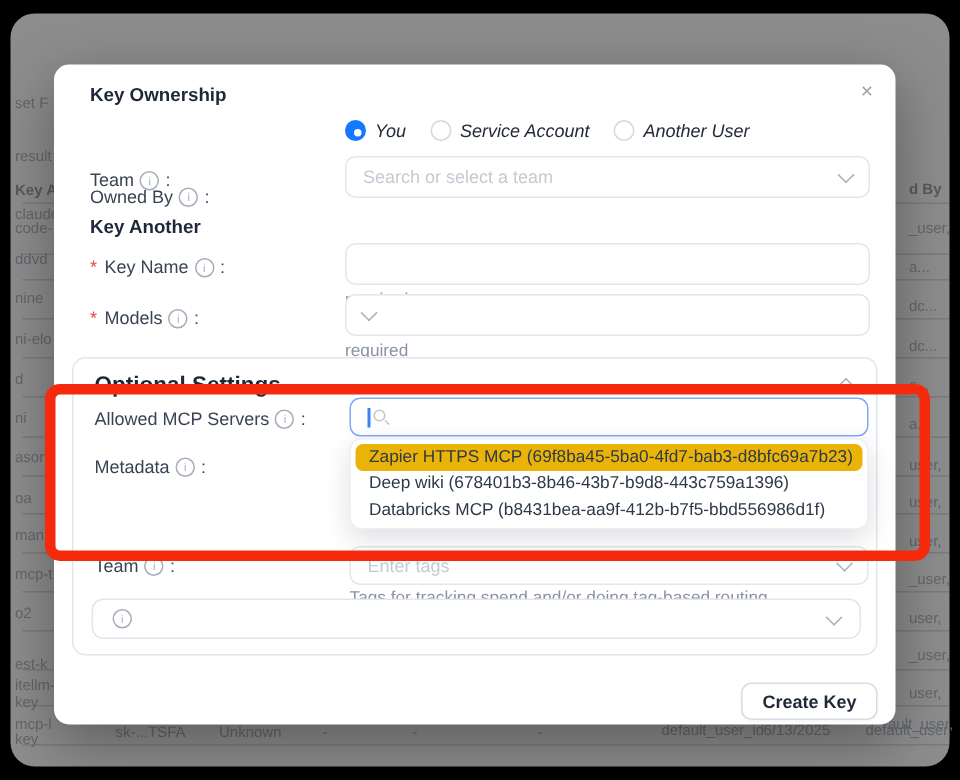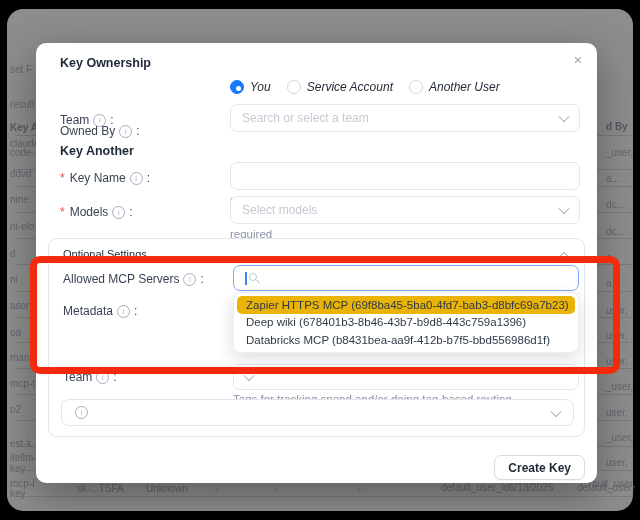--- a/index.html
+++ b/index.html
@@ -64,21 +64,21 @@
   .radio.checked{background:#1677ff;border-color:#1677ff;}
   .radio.checked::after{
     content:"";position:absolute;left:4.5px;top:4.5px;width:5px;height:5px;border-radius:50%;background:#fff;
   }
   .radio-opt .rl{font-size:12px;color:#242b38;font-weight:500;}
   
   .panel{
     position:absolute;left:12px;top:195px;width:537px;height:199px;box-sizing:border-box;
     border:1px solid #e2e6eb;border-radius:9px;background:#fff;
   }
-  .panel-h{position:absolute;left:14px;top:9px;font-size:11px;font-weight:400;color:#1f2839;}
+  .panel-h{position:absolute;left:14px;top:9px;font-size:15px;font-weight:700;color:#1f2839;}
   .panel-chev{position:absolute;right:16px;top:13px;}
   .adv-box{
     position:absolute;left:12px;top:160px;width:513px;height:27px;box-sizing:border-box;
     border:1px solid #e2e6eb;border-radius:8px;background:#fff;display:flex;align-items:center;
     padding:0 13px;gap:5px;cursor:pointer;
   }
   .adv-box .t{font-size:12px;font-weight:700;color:#2a3343;}
   .adv-box .sp{flex:1;}
   .help-txt{position:absolute;font-size:11.5px;color:#8a93a3;}
   
@@ -229,21 +229,20 @@
   </div>
   <div class="required-hint" style="left:194px;top:151px">required</div>
 
   <div class="lbl" style="left:24px;top:162px">
     <span class="req">*</span>
     <span class="t">Models</span>
     <span class="info-icon">i</span>
     <span>:</span>
   </div>
   <div class="inp" style="left:194px;top:153px;width:350px">
-    <span class="ph">Select models</span>
     <span class="chev down"></span>
   </div>
   <div class="required-hint" style="left:194px;top:185px">required</div>
 
   <div class="panel">
     <div class="panel-h">Optional Settings</div>
     <span class="chev up panel-chev"></span>
 
     <div class="lbl" style="left:14px;top:33px">
       <span class="t">Allowed MCP Servers</span>
@@ -266,20 +265,21 @@
       <div class="dd-item">Deep wiki (678401b3-8b46-43b7-b9d8-443c759a1396)</div>
       <div class="dd-item">Databricks MCP (b8431bea-aa9f-412b-b7f5-bbd556986d1f)</div>
     </div>
 
     <div class="lbl" style="left:14px;top:131px">
       <span class="t">Team</span>
       <span class="info-icon">i</span>
       <span>:</span>
     </div>
     <div class="inp" style="left:184px;top:125px;width:346px;height:26px">
+      <span class="ph">Enter tags</span>
       <span class="chev down"></span>
     </div>
     <div class="help-txt" style="left:184px;top:154px">Tags for tracking spend and/or doing tag-based routing.</div>
 
     <div class="adv-box">
       <span class="info-icon">i</span>
       <span class="sp"></span>
       <span class="chev down"></span>
     </div>
   </div>

